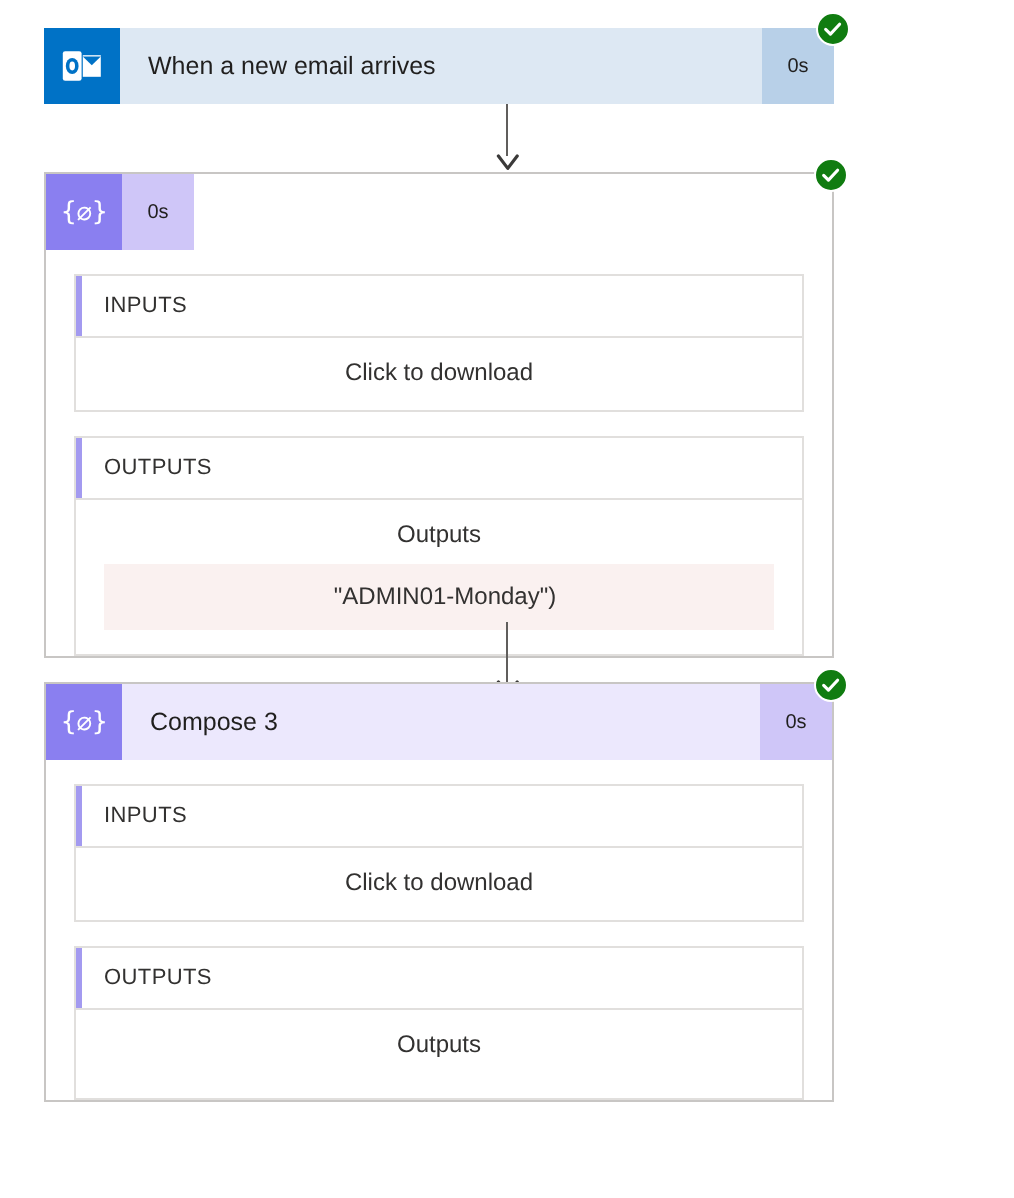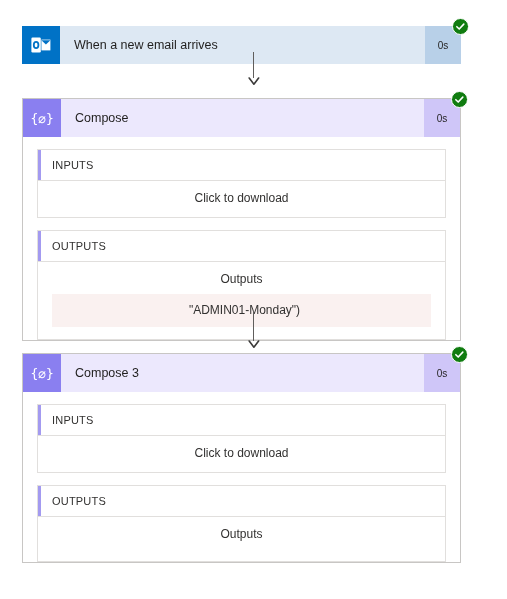--- a/index.html
+++ b/index.html
@@ -19,25 +19,24 @@
   .flow {
     position: relative;
     width: 507px;
     height: 599px;
   }
 
   
   .card {
     position: absolute;
     left: 22px;
-    width: 439px;
+    width: 395px;
     box-sizing: border-box;
     border: 1px solid #c8c6c4;
     background: #ffffff;
-    margin-top: 12px;
   }
   .card.collapsed {
     border: none;
   }
 
   .card-header {
     position: relative;
     display: flex;
     align-items: stretch;
     height: 38px;
@@ -219,21 +218,20 @@
     <svg class="conn-arrow" width="14" height="10" viewBox="0 0 14 10" aria-hidden="true">
       <polyline points="2.2,2 6.9,8.2 11.6,2" fill="none" stroke="#3b3a39" stroke-width="1.6" stroke-linecap="round" stroke-linejoin="round"></polyline>
     </svg>
   </div>
 
   <div class="card" style="top:86px;">
     <div class="card-header hdr-purple">
       <div class="card-icon icon-compose">
         <span class="compose-glyph">{⌀}</span>
       </div>
-      <div class="card-title">Compose</div>
       <div class="card-duration">0s</div>
       <div class="status-badge">
         <svg width="11" height="11" viewBox="0 0 12 12" aria-hidden="true">
           <polyline points="2,6.2 4.6,8.8 9.6,3.4" fill="none" stroke="#ffffff" stroke-width="1.7" stroke-linecap="round" stroke-linejoin="round"></polyline>
         </svg>
       </div>
     </div>
 
     <div class="card-body">
 

